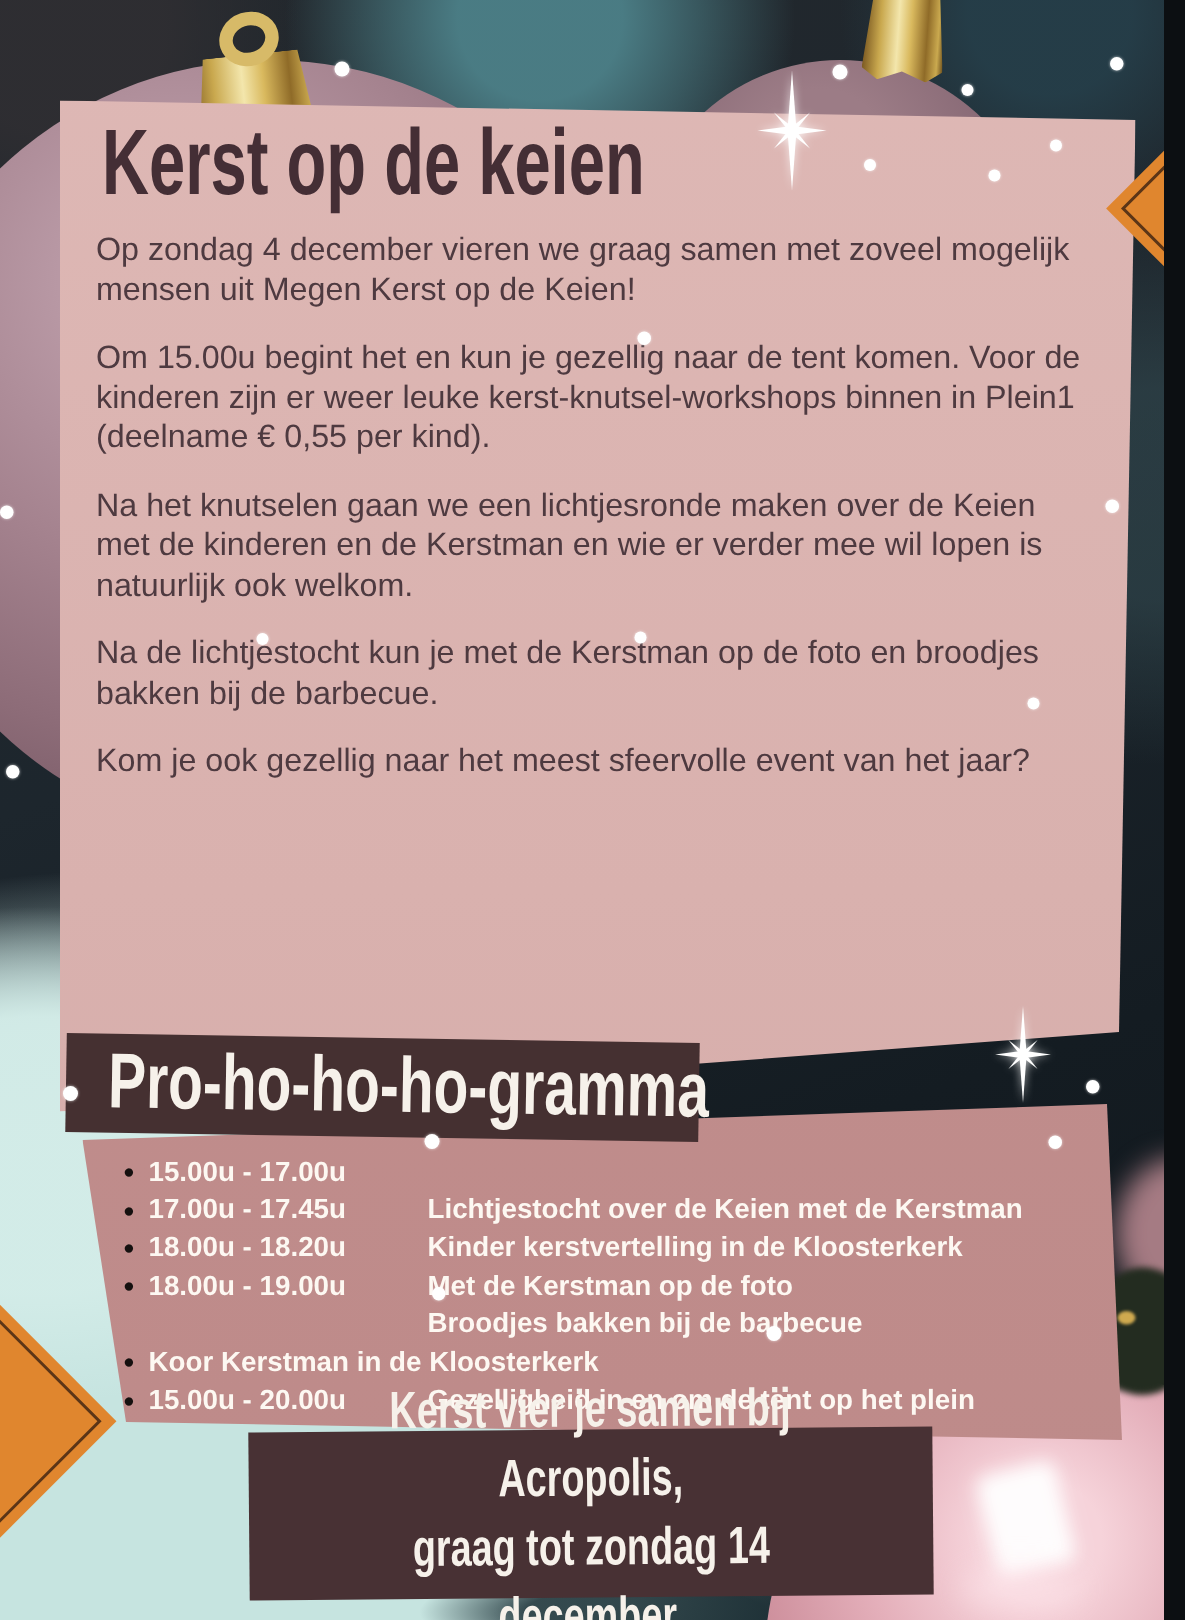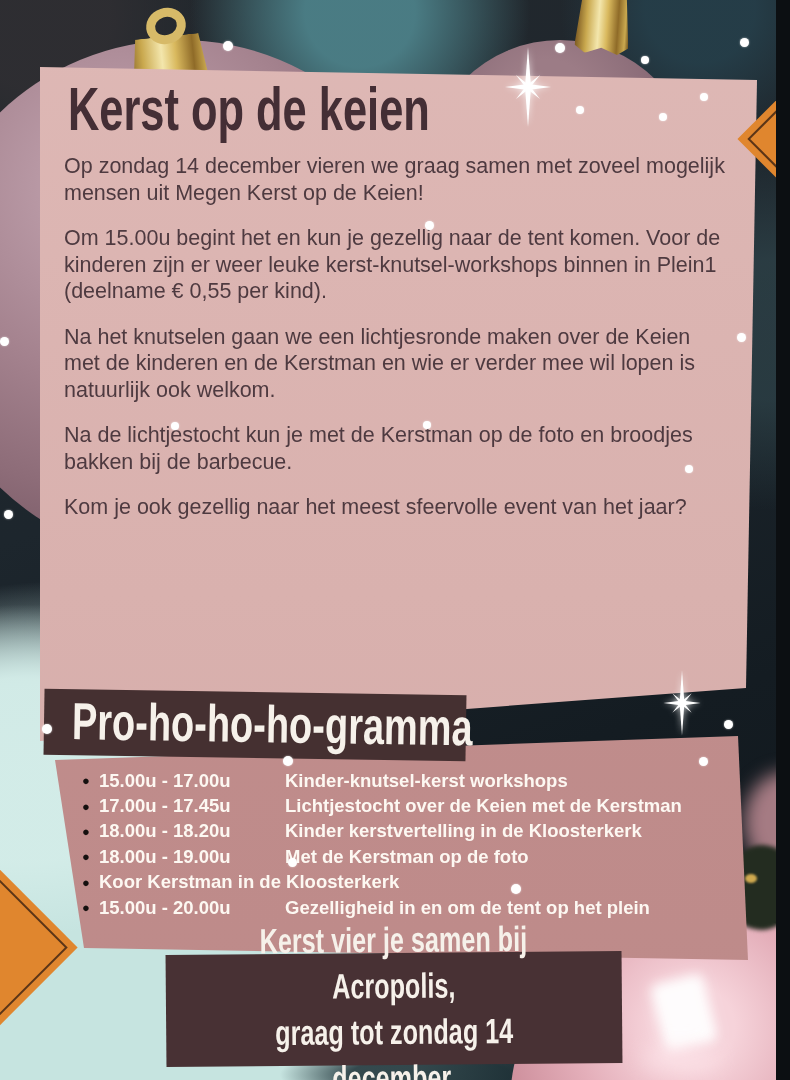--- a/index.html
+++ b/index.html
@@ -102,57 +102,61 @@
   <div class="sprig"></div>
   <div class="glint"></div>
 
   <div class="panel-main"></div>
   <div class="panel-prog"></div>
 
   <div class="title">
     <span class="cond" style="transform:scaleX(.70);">Kerst op de keien</span>
   </div>
   <div class="intro">
-    <p>Op zondag 14 december vieren we graag samen met zoveel mogelijk
+    <p>Op zondag 4 december vieren we graag samen met zoveel mogelijk
 mensen uit Megen Kerst op de Keien!</p>
     <p>Om 15.00u begint het en kun je gezellig naar de tent komen. Voor de
 kinderen zijn er weer leuke kerst-knutsel-workshops binnen in Plein1
 (deelname € 0,55 per kind).</p>
     <p>Na het knutselen gaan we een lichtjesronde maken over de Keien
 met de kinderen en de Kerstman en wie er verder mee wil lopen is
 natuurlijk ook welkom.</p>
     <p>Na de lichtjestocht kun je met de Kerstman op de foto en broodjes
 bakken bij de barbecue.</p>
     <p>Kom je ook gezellig naar het meest sfeervolle event van het jaar?</p>
   </div>
 
   <div class="banner">
     <div class="banner-text"><span class="cond">Pro-ho-ho-ho-gramma</span></div>
   </div>
 
   <div class="prog-rows">
     <div class="prow">
       <span class="pb">●</span>
       <span class="pt">15.00u - 17.00u</span>
-      <span class="pa">Kinder-knutsel-kerst workshops</span>
     </div>
     <div class="prow">
       <span class="pb">●</span>
       <span class="pt">17.00u - 17.45u</span>
       <span class="pa">Lichtjestocht over de Keien met de Kerstman</span>
     </div>
     <div class="prow">
       <span class="pb">●</span>
       <span class="pt">18.00u - 18.20u</span>
       <span class="pa">Kinder kerstvertelling in de Kloosterkerk</span>
     </div>
     <div class="prow">
       <span class="pb">●</span>
       <span class="pt">18.00u - 19.00u</span>
       <span class="pa">Met de Kerstman op de foto</span>
+    </div>
+    <div class="prow">
+      <span class="pb"></span>
+      <span class="pt"></span>
+      <span class="pa">Broodjes bakken bij de barbecue</span>
     </div>
     <div class="prow">
       <span class="pb">●</span>
       <span class="pa">Koor Kerstman in de Kloosterkerk</span>
     </div>
     <div class="prow">
       <span class="pb">●</span>
       <span class="pt">15.00u - 20.00u</span>
       <span class="pa">Gezelligheid in en om de tent op het plein</span>
     </div>

